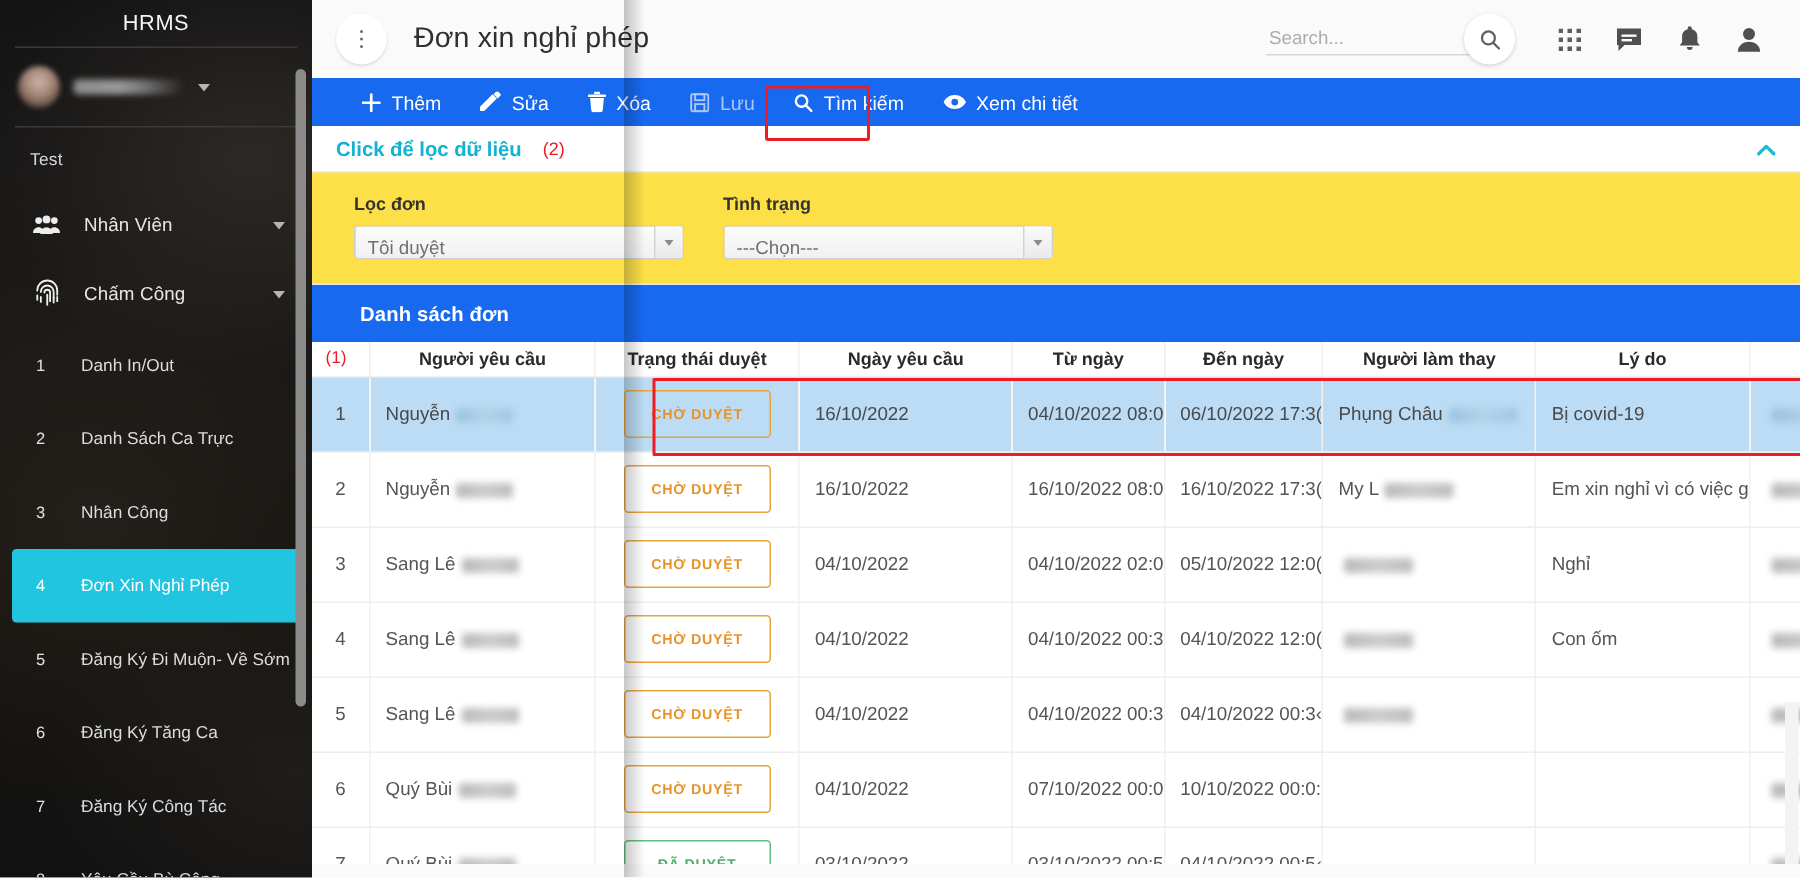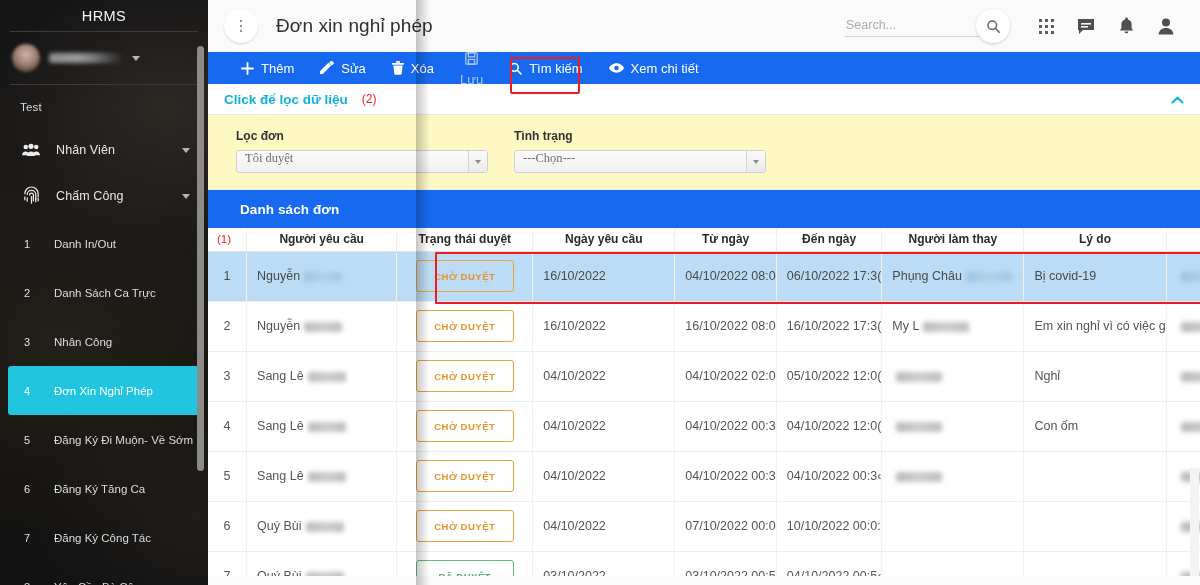--- a/index.html
+++ b/index.html
@@ -107,42 +107,42 @@
 
   
   .actionbar {
     height:32px; background:#1769f0; display:flex; align-items:center;
     padding-left:20px; gap:0; position:relative;
   }
   .act {
     display:flex;align-items:center;gap:7px;color:#ffffff;font-size:13px;
     padding:0 13px; height:32px; cursor:pointer; white-space:nowrap;
   }
-  .act.disabled { color:#a9c6f4;flex-direction:column; }
+  .act.disabled { color:#a9c6f4; }
   .act.highlighted { position:relative; }
   #sua-highlight {
     position:absolute; left:302px; top:57px; width:70px; height:37px;
     border:2.5px solid #ed1c24; border-radius:2px; pointer-events:none; z-index:30;
   }
 
   
   .filterbar {
     background:#ffffff; border-bottom:1px solid #e9e9e9;
     display:flex;align-items:center; height:31px; padding:0 16px;
   }
   .filter-link { color:#12b2d4; font-size:13.5px; font-weight:bold; cursor:pointer; }
   .filter-count { color:#ed1c24; font-size:12px; margin-left:14px; }
   .filter-chevron { margin-left:auto; color:#1ab9d6; font-size:13px; cursor:pointer; line-height:1;}
-  .filter-body { background:#fef9c3; padding:14px 0 16px 28px; display:flex; gap:26px; border-bottom:1px solid #ececec;}
+  .filter-body { background:#fde047; padding:14px 0 16px 28px; display:flex; gap:26px; border-bottom:1px solid #ececec;}
   .field { display:flex; flex-direction:column; gap:7px;}
   .field label { font-size:12px; color:#333; font-weight:bold; }
   .select {
-    width:252px; height:23px; border:1px solid #cfcfcf; border-radius:3px;
+    width:220px; height:23px; border:1px solid #cfcfcf; border-radius:3px;
     background:linear-gradient(180deg,#fbfbfb,#f1f1f1);
-    display:flex; align-items:flex-start; padding:0 0 0 8px; cursor:pointer; position:relative;font-family:Liberation Serif, serif;
+    display:flex; align-items:flex-end; padding:0 0 0 8px; cursor:pointer; position:relative;
   }
   .select .sv { font-size:12.5px; color:#6f6f6f; flex:1; }
   .select .sarrow {
     width:19px; height:21px; border-left:1px solid #d3d3d3;
     display:flex;align-items:center;justify-content:center;
     background:linear-gradient(180deg,#fafafa,#eaeaea);
   }
   .select .sarrow::after {
     content:""; width:0;height:0;border-left:3.5px solid transparent;border-right:3.5px solid transparent;
     border-top:4px solid #8b8b8b;

